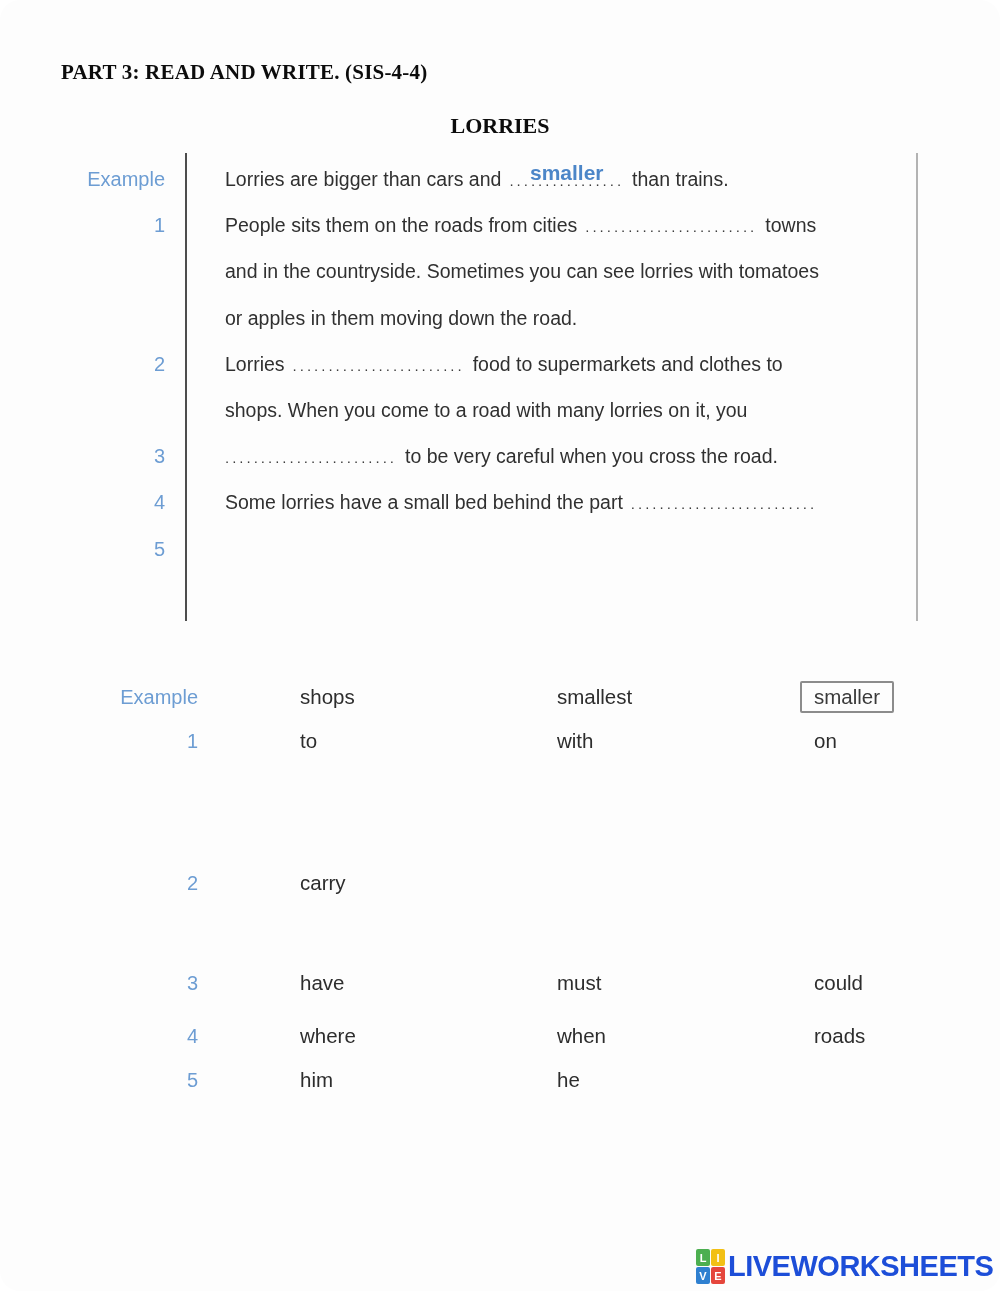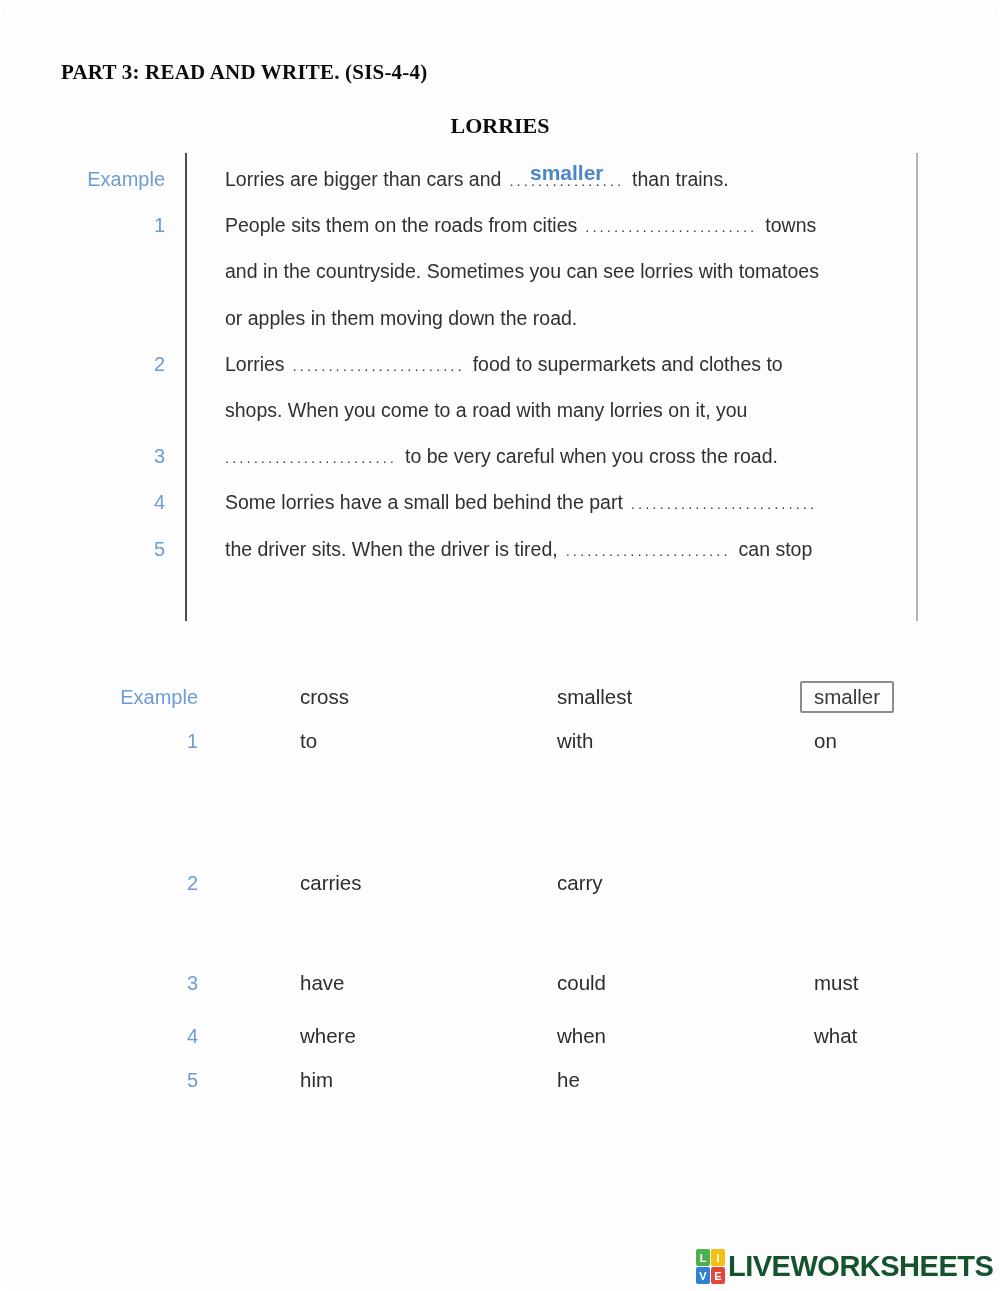--- a/index.html
+++ b/index.html
@@ -110,64 +110,62 @@
     <div class="prow">
       <span class="plabel">3</span>
       <span class="ptext"><span></span><span class="blankwrap" style="margin-left:0;"><span class="answer"></span><span class="dots">........................</span></span><span>to be very careful when you cross the road.</span></span>
     </div>
     <div class="prow">
       <span class="plabel">4</span>
       <span class="ptext"><span>Some lorries have a small bed behind the part</span><span class="blankwrap"><span class="answer"></span><span class="dots">..........................</span></span><span></span></span>
     </div>
     <div class="prow">
       <span class="plabel">5</span>
-      <span class="ptext"><span>the driver sits. When the driver is tired,</span><span class="blankwrap"><span class="answer"></span><span class="dots">.......................</span></span><span>can stop</span></span>
     </div>
   </div>
 
   <div class="options">
     <div class="orow">
       <span class="olabel">Example</span>
-      <span class="ocell"><span class="oword">cross</span></span>
+      <span class="ocell"><span class="oword">shops</span></span>
       <span class="ocell"><span class="oword">smallest</span></span>
       <span class="ocell"><span class="oword boxed">smaller</span></span>
     </div>
     <div class="orow">
       <span class="olabel">1</span>
       <span class="ocell"><span class="oword">to</span></span>
       <span class="ocell"><span class="oword">with</span></span>
       <span class="ocell"><span class="oword">on</span></span>
     </div>
     <div class="orow gap-a">
       <span class="olabel">2</span>
-      <span class="ocell"><span class="oword">carries</span></span>
       <span class="ocell"><span class="oword">carry</span></span>
     </div>
     <div class="orow gap-b">
       <span class="olabel">3</span>
       <span class="ocell"><span class="oword">have</span></span>
+      <span class="ocell"><span class="oword">must</span></span>
       <span class="ocell"><span class="oword">could</span></span>
-      <span class="ocell"><span class="oword">must</span></span>
     </div>
     <div class="orow gap-c">
       <span class="olabel">4</span>
       <span class="ocell"><span class="oword">where</span></span>
       <span class="ocell"><span class="oword">when</span></span>
-      <span class="ocell"><span class="oword">what</span></span>
+      <span class="ocell"><span class="oword">roads</span></span>
     </div>
     <div class="orow">
       <span class="olabel">5</span>
       <span class="ocell"><span class="oword">him</span></span>
       <span class="ocell"><span class="oword">he</span></span>
     </div>
   </div>
 
   <div class="brand">
     <span class="brand-icon">
       <span class="sq" style="background-color: rgb(76, 175, 80);">L</span>
       <span class="sq" style="background-color: rgb(242, 192, 20);">I</span>
       <span class="sq" style="background-color: rgb(47, 128, 208);">V</span>
       <span class="sq" style="background-color: rgb(229, 70, 60);">E</span>
     </span>
-    <span class="brand-text" style="color: #14532d;">LIVEWORKSHEETS</span>
+    <span class="brand-text" style="color: #1d4ed8;">LIVEWORKSHEETS</span>
   </div>
 
 </div>
 
 </body></html>

